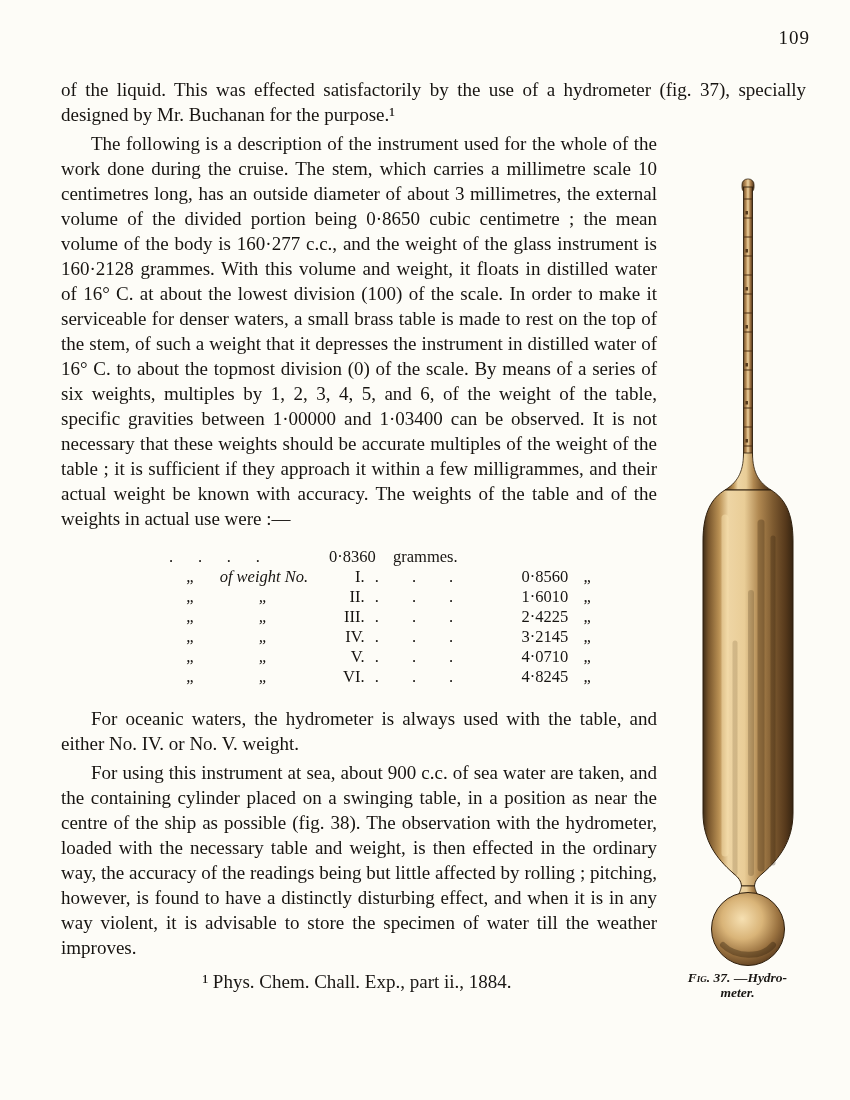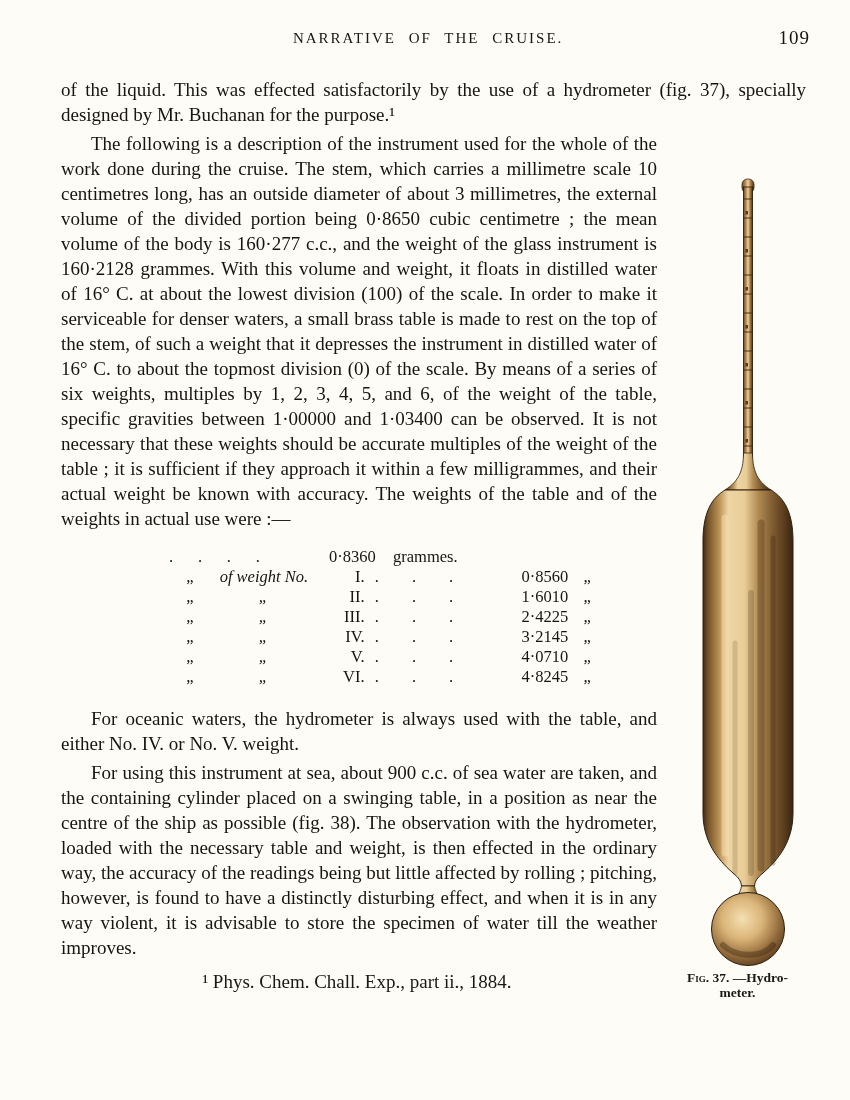--- a/index.html
+++ b/index.html
@@ -28,20 +28,21 @@
   
   .text-block { margin-top:21px; font-size:19px; line-height:25px; text-align:justify; }
   .text-block p { margin:4px; text-indent:30px; }
   .text-block p.noindent { text-indent:0; }
   
   .figure {
     float:right; width:145px; height:828px;
     margin:42px 0 0 8px;
     position:relative;
     text-align:center;
+    font-style:italic;
   }
   .figure svg { display:block; }
   .fig-caption {
     margin-top:1px; font-size:13.5px; line-height:15px;
     font-weight:bold; color:#1b1815; text-align:center; white-space:nowrap;
   }
   .fig-caption .smallcaps { font-variant:small-caps; }
   
   .wtable { margin:16px 0 19px 112px; font-size:16.5px; line-height:20px; text-align:left; }
   .wrow { display:flex; align-items:baseline; }
@@ -55,21 +56,20 @@
   .ditto { letter-spacing:1px; }
   
   .footnote { clear:none; text-align:center; font-size:19px; margin-top:11px; color:#1a1714; }
 </style>
 </head>
 <body>
 
 <div class="page">
 
   <div class="header">
-    <span class="running-title">NARRATIVE OF THE CRUISE.</span>
     <span class="page-number">109</span>
   </div>
 
   <div class="text-block">
 
     <p class="noindent">of the liquid.  This was effected satisfactorily by the use of a hydrometer (fig. 37), specially designed by Mr. Buchanan for the purpose.¹</p>
 
     <div class="figure">
       <svg width="145" height="796" viewBox="0 0 145 796" xmlns="http://www.w3.org/2000/svg">
         <defs>

